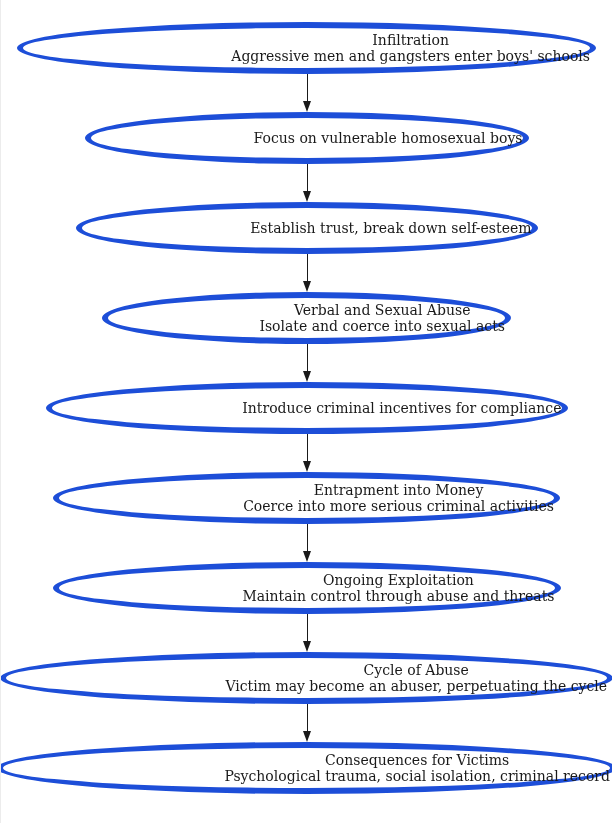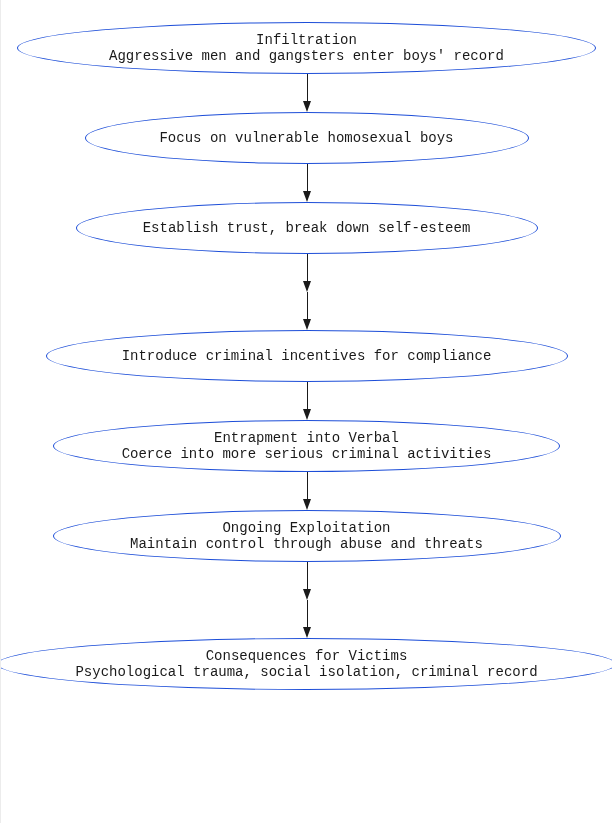--- a/index.html
+++ b/index.html
@@ -19,29 +19,28 @@
     width: 100%;
     height: 100%;
     padding-top: 22px;
     box-sizing: border-box;
     display: flex;
     flex-direction: column;
     align-items: center;
   }
   .node {
     height: 52px;
-    border: 1px solid #1d4ed8;
+    border: 6px solid #1d4ed8;
     border-radius: 50%;
     display: flex;
     align-items: center;
-    justify-content: center;
+    justify-content: flex-end;
     box-sizing: border-box;
     background: #ffffff;
     flex: 0 0 auto;
-    font-family: Liberation Mono, monospace;
   }
   .node-text {
     width: max-content;
     text-align: center;
     font-size: 14px;
     line-height: 16px;
     color: #1a1a1a;
     white-space: nowrap;
   }
   .arrow {
@@ -73,21 +72,21 @@
   }
 </style>
 </head>
 <body>
 
 <div class="canvas">
 
     <div class="node" style="width: 579px;">
       <div class="node-text">
         <div class="node-title">Infiltration</div>
-        <div class="node-subtitle">Aggressive men and gangsters enter boys' record</div>
+        <div class="node-subtitle">Aggressive men and gangsters enter boys' schools</div>
       </div>
     </div>
 
     <div class="arrow"></div>
 
     <div class="node" style="width: 444px;">
       <div class="node-text">
         <div class="node-subtitle">Focus on vulnerable homosexual boys</div>
       </div>
     </div>
@@ -95,49 +94,61 @@
     <div class="arrow"></div>
 
     <div class="node" style="width: 462px;">
       <div class="node-text">
         <div class="node-subtitle">Establish trust, break down self-esteem</div>
       </div>
     </div>
 
     <div class="arrow"></div>
 
+    <div class="node" style="width: 409px;">
+      <div class="node-text">
+        <div class="node-title">Verbal and Sexual Abuse</div>
+        <div class="node-subtitle">Isolate and coerce into sexual acts</div>
+      </div>
+    </div>
 
     <div class="arrow"></div>
 
     <div class="node" style="width: 522px;">
       <div class="node-text">
         <div class="node-subtitle">Introduce criminal incentives for compliance</div>
       </div>
     </div>
 
     <div class="arrow"></div>
 
     <div class="node" style="width: 507px;">
       <div class="node-text">
-        <div class="node-title">Entrapment into Verbal</div>
+        <div class="node-title">Entrapment into Money</div>
         <div class="node-subtitle">Coerce into more serious criminal activities</div>
       </div>
     </div>
 
     <div class="arrow"></div>
 
     <div class="node" style="width: 508px;">
       <div class="node-text">
         <div class="node-title">Ongoing Exploitation</div>
         <div class="node-subtitle">Maintain control through abuse and threats</div>
       </div>
     </div>
 
     <div class="arrow"></div>
 
+    <div class="node" style="width: 613px;">
+      <div class="node-text">
+        <div class="node-title">Cycle of Abuse</div>
+        <div class="node-subtitle">Victim may become an abuser, perpetuating the cycle</div>
+      </div>
+    </div>
 
     <div class="arrow"></div>
 
     <div class="node" style="width: 619px;">
       <div class="node-text">
         <div class="node-title">Consequences for Victims</div>
         <div class="node-subtitle">Psychological trauma, social isolation, criminal record</div>
       </div>
     </div>
   </div>

